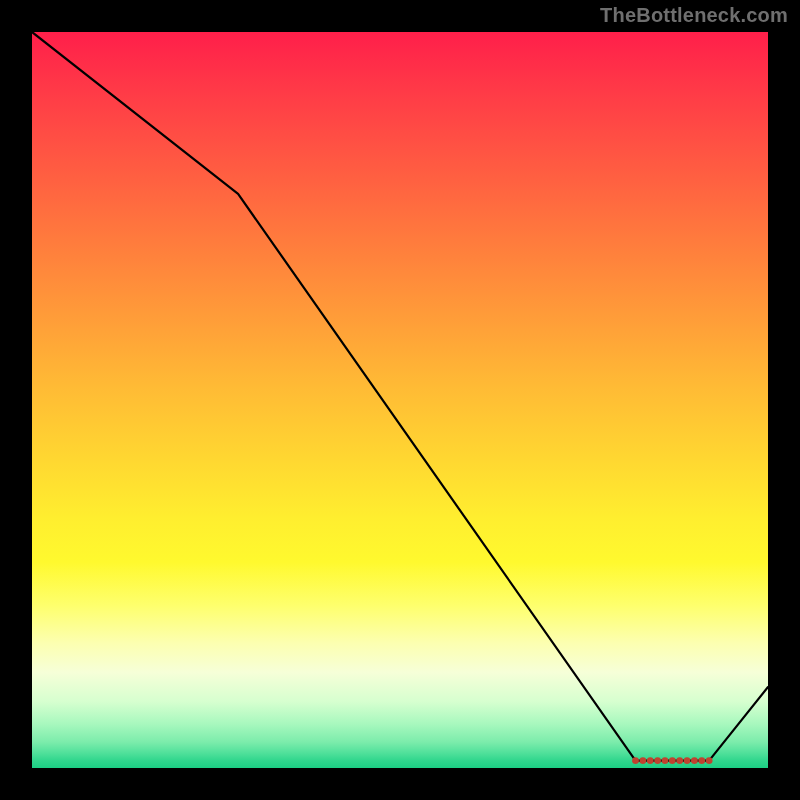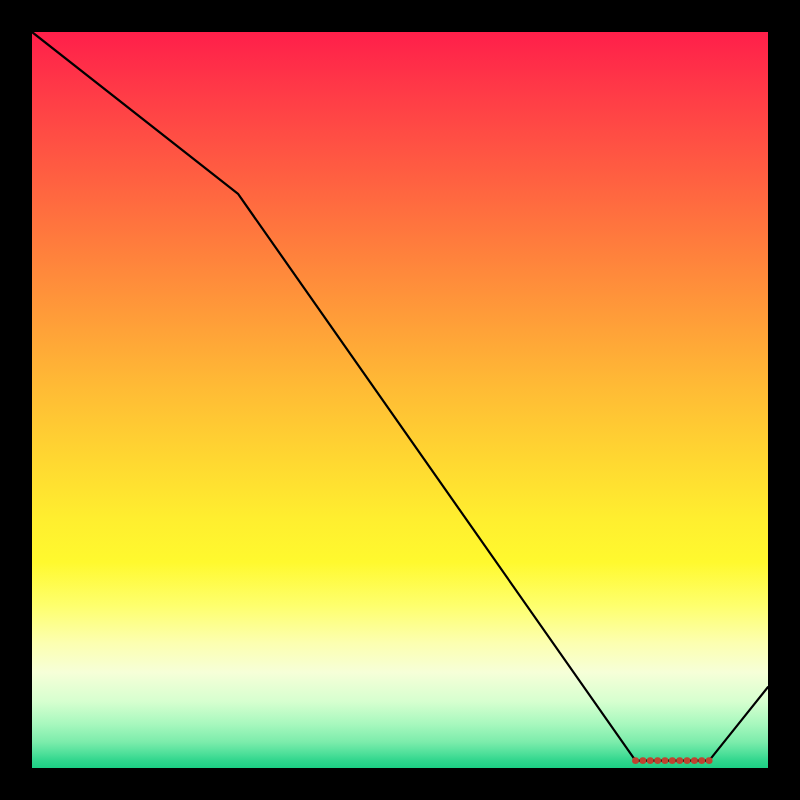--- a/index.html
+++ b/index.html
@@ -60,20 +60,21 @@
     top: 0;
     width: 736px;
     height: 736px;
   }
 </style>
 </head>
 <body>
 
 <div class="frame">
 
+  <div class="watermark">TheBottleneck.com</div>
 
   <div class="plot-area">
     <svg class="overlay" viewBox="0 0 736 736" preserveAspectRatio="none">
       <g>
         <path d="M0.00 0.00 L206.08 161.92 L603.52 728.64 L677.12 728.64 L736.00 655.04" fill="none" stroke="#000000" stroke-width="2.2" stroke-linejoin="round" stroke-linecap="round"></path>
       </g>
       <g>
           <circle cx="603.52" cy="728.64" r="3.4" fill="#c0432f"></circle>
           <circle cx="610.88" cy="728.64" r="3.4" fill="#c0432f"></circle>
           <circle cx="618.24" cy="728.64" r="3.4" fill="#c0432f"></circle>

